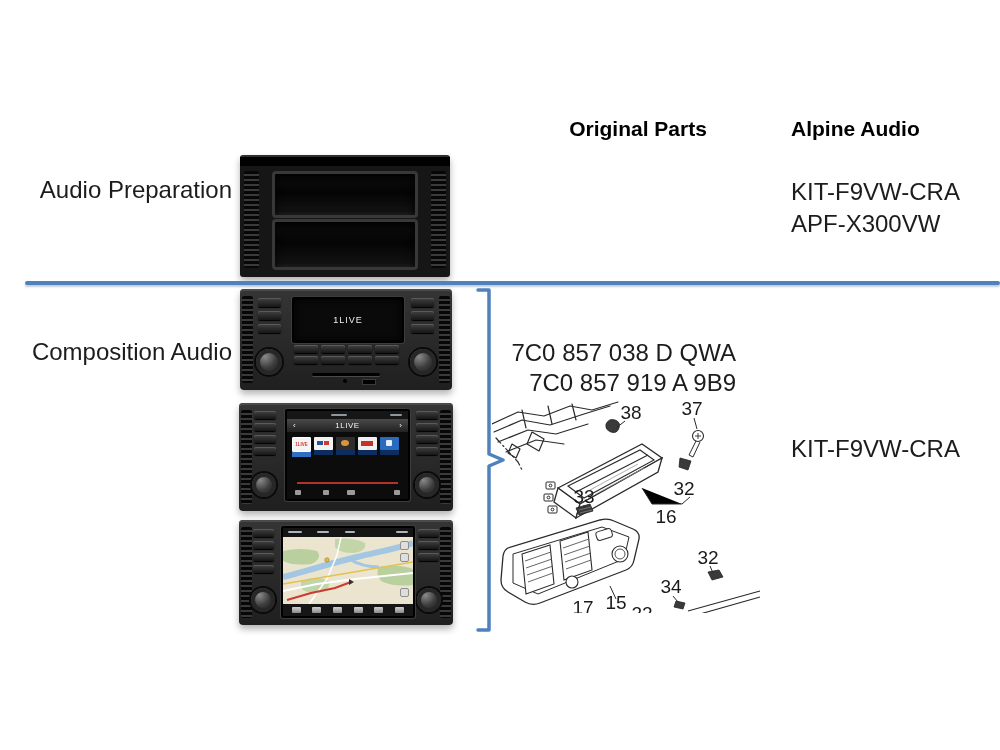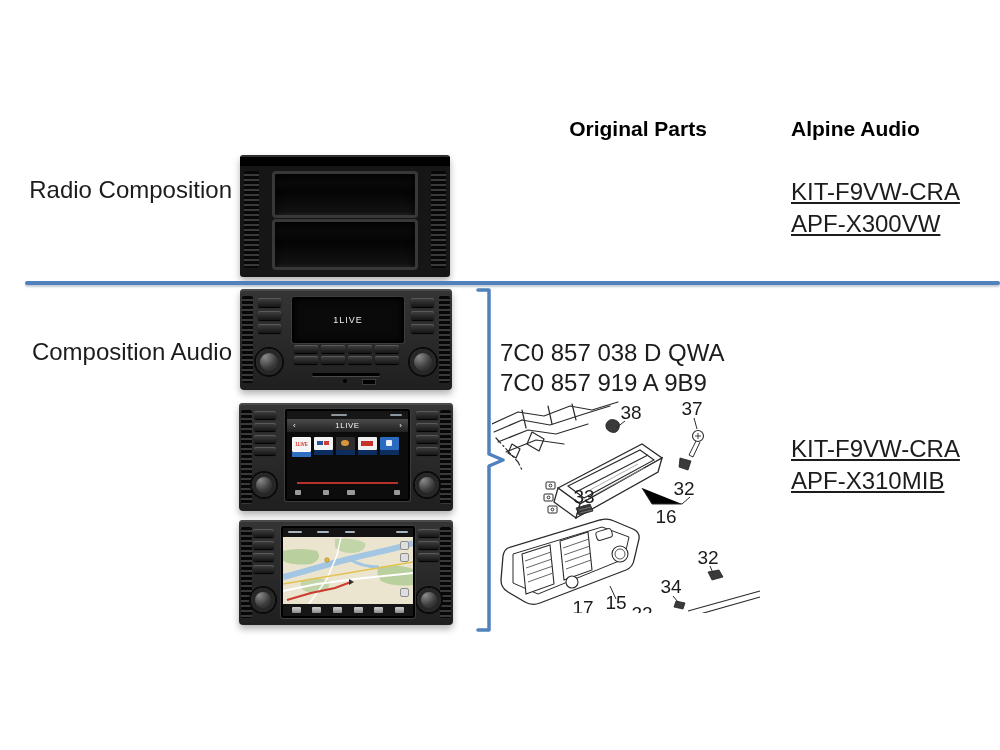--- a/index.html
+++ b/index.html
@@ -1,22 +1,22 @@
 <!DOCTYPE html>
 <html><head>
 <meta charset="utf-8">
 <style>
   html,body{margin:0;padding:0;background:#fff;}
   .canvas{position:relative;width:1000px;height:750px;background:#fff;overflow:hidden;
           font-family:"Liberation Sans", sans-serif;color:#1c1c1c;}
   .abs{position:absolute;}
   .hdr{font-weight:bold;font-size:21px;line-height:28px;color:#000;}
   .lbl{font-size:24px;line-height:28px;text-align:right;width:232px;left:0;}
-  .ptxt{font-size:24px;line-height:30px;}
-  .atxt{font-size:24px;line-height:32px;text-decoration:underline;}
+  .ptxt{font-size:24px;line-height:30px;text-align:right;}
+  .atxt{font-size:24px;line-height:32px;}
   
   .divider{left:25px;top:281px;width:975px;height:4px;background:#4f81bd;border-radius:2px;
            box-shadow:0 2px 2px rgba(120,140,160,.45);}
   
   .unit{background:linear-gradient(180deg,#353535,#1f1f1f);border-radius:4px;
         box-shadow:0 4px 7px rgba(0,0,0,.30), inset 0 2px 0 #4a4a4a;}
   .vent{position:absolute;width:11px;top:7px;bottom:7px;border-radius:2px;
         background:repeating-linear-gradient(180deg,#070707 0 3px,#3a3a3a 3px 5px);}
   .ventL{left:2px;} .ventR{right:2px;}
   .sbtn{position:absolute;width:23px;height:9px;border-radius:2px;
@@ -56,21 +56,21 @@
   .num{font-family:"Liberation Sans", sans-serif;font-size:19px;fill:#1a1a1a;}
 </style>
 </head>
 <body>
 
 <div class="canvas">
 
   <div class="abs hdr" style="left:540px;top:115px;width:196px;text-align:center;">Original Parts</div>
   <div class="abs hdr" style="left:791px;top:115px;">Alpine Audio</div>
 
-  <div class="abs lbl" style="top:176px;">Radio Composition</div>
+  <div class="abs lbl" style="top:176px;">Audio Preparation</div>
   <div class="abs lbl" style="top:338px;">Composition Audio</div>
 
   <div class="abs prep" style="left:240px;top:155px;width:210px;height:120px;">
     <div class="vent ventL" style="left:4px;top:14px;bottom:9px;width:15px;"></div>
     <div class="vent ventR" style="right:4px;top:14px;bottom:9px;width:15px;"></div>
     <div style="position:absolute;left:0;right:0;top:0;height:9px;background:#000;"></div>
     <div class="pocket" style="top:14px;height:41px;"></div>
     <div class="pocket" style="top:62px;height:45px;"></div>
   </div>
 
@@ -225,21 +225,20 @@
     <div>7C0 857 919 A 9B9</div>
   </div>
 
   <div class="abs atxt" style="left:791px;top:176px;">
     <div>KIT-F9VW-CRA</div>
     <div>APF-X300VW</div>
   </div>
 
   <div class="abs atxt" style="left:791px;top:433px;">
     <div>KIT-F9VW-CRA</div>
-    <div>APF-X310MIB</div>
   </div>
 
   <svg class="abs" style="left:492px;top:398px;" width="270" height="215" viewBox="0 0 270 215">
     <g stroke="#2b2b2b" stroke-width="1.2" fill="none" stroke-linecap="round" stroke-linejoin="round">
       <path d="M0,26 L26,14 L52,18 L78,8 L100,12 L126,4"></path>
       <path d="M2,34 L30,22 L58,27 L92,16 L118,8"></path>
       <path d="M6,44 L36,32 L64,36 L96,26"></path>
       <path d="M14,54 L44,42 L72,46"></path>
       <path d="M30,12 L34,30 M56,8 L60,26 M80,6 L84,22"></path>
       <path d="M40,34 l12,7 l-5,12 l-12,-7 z"></path>

